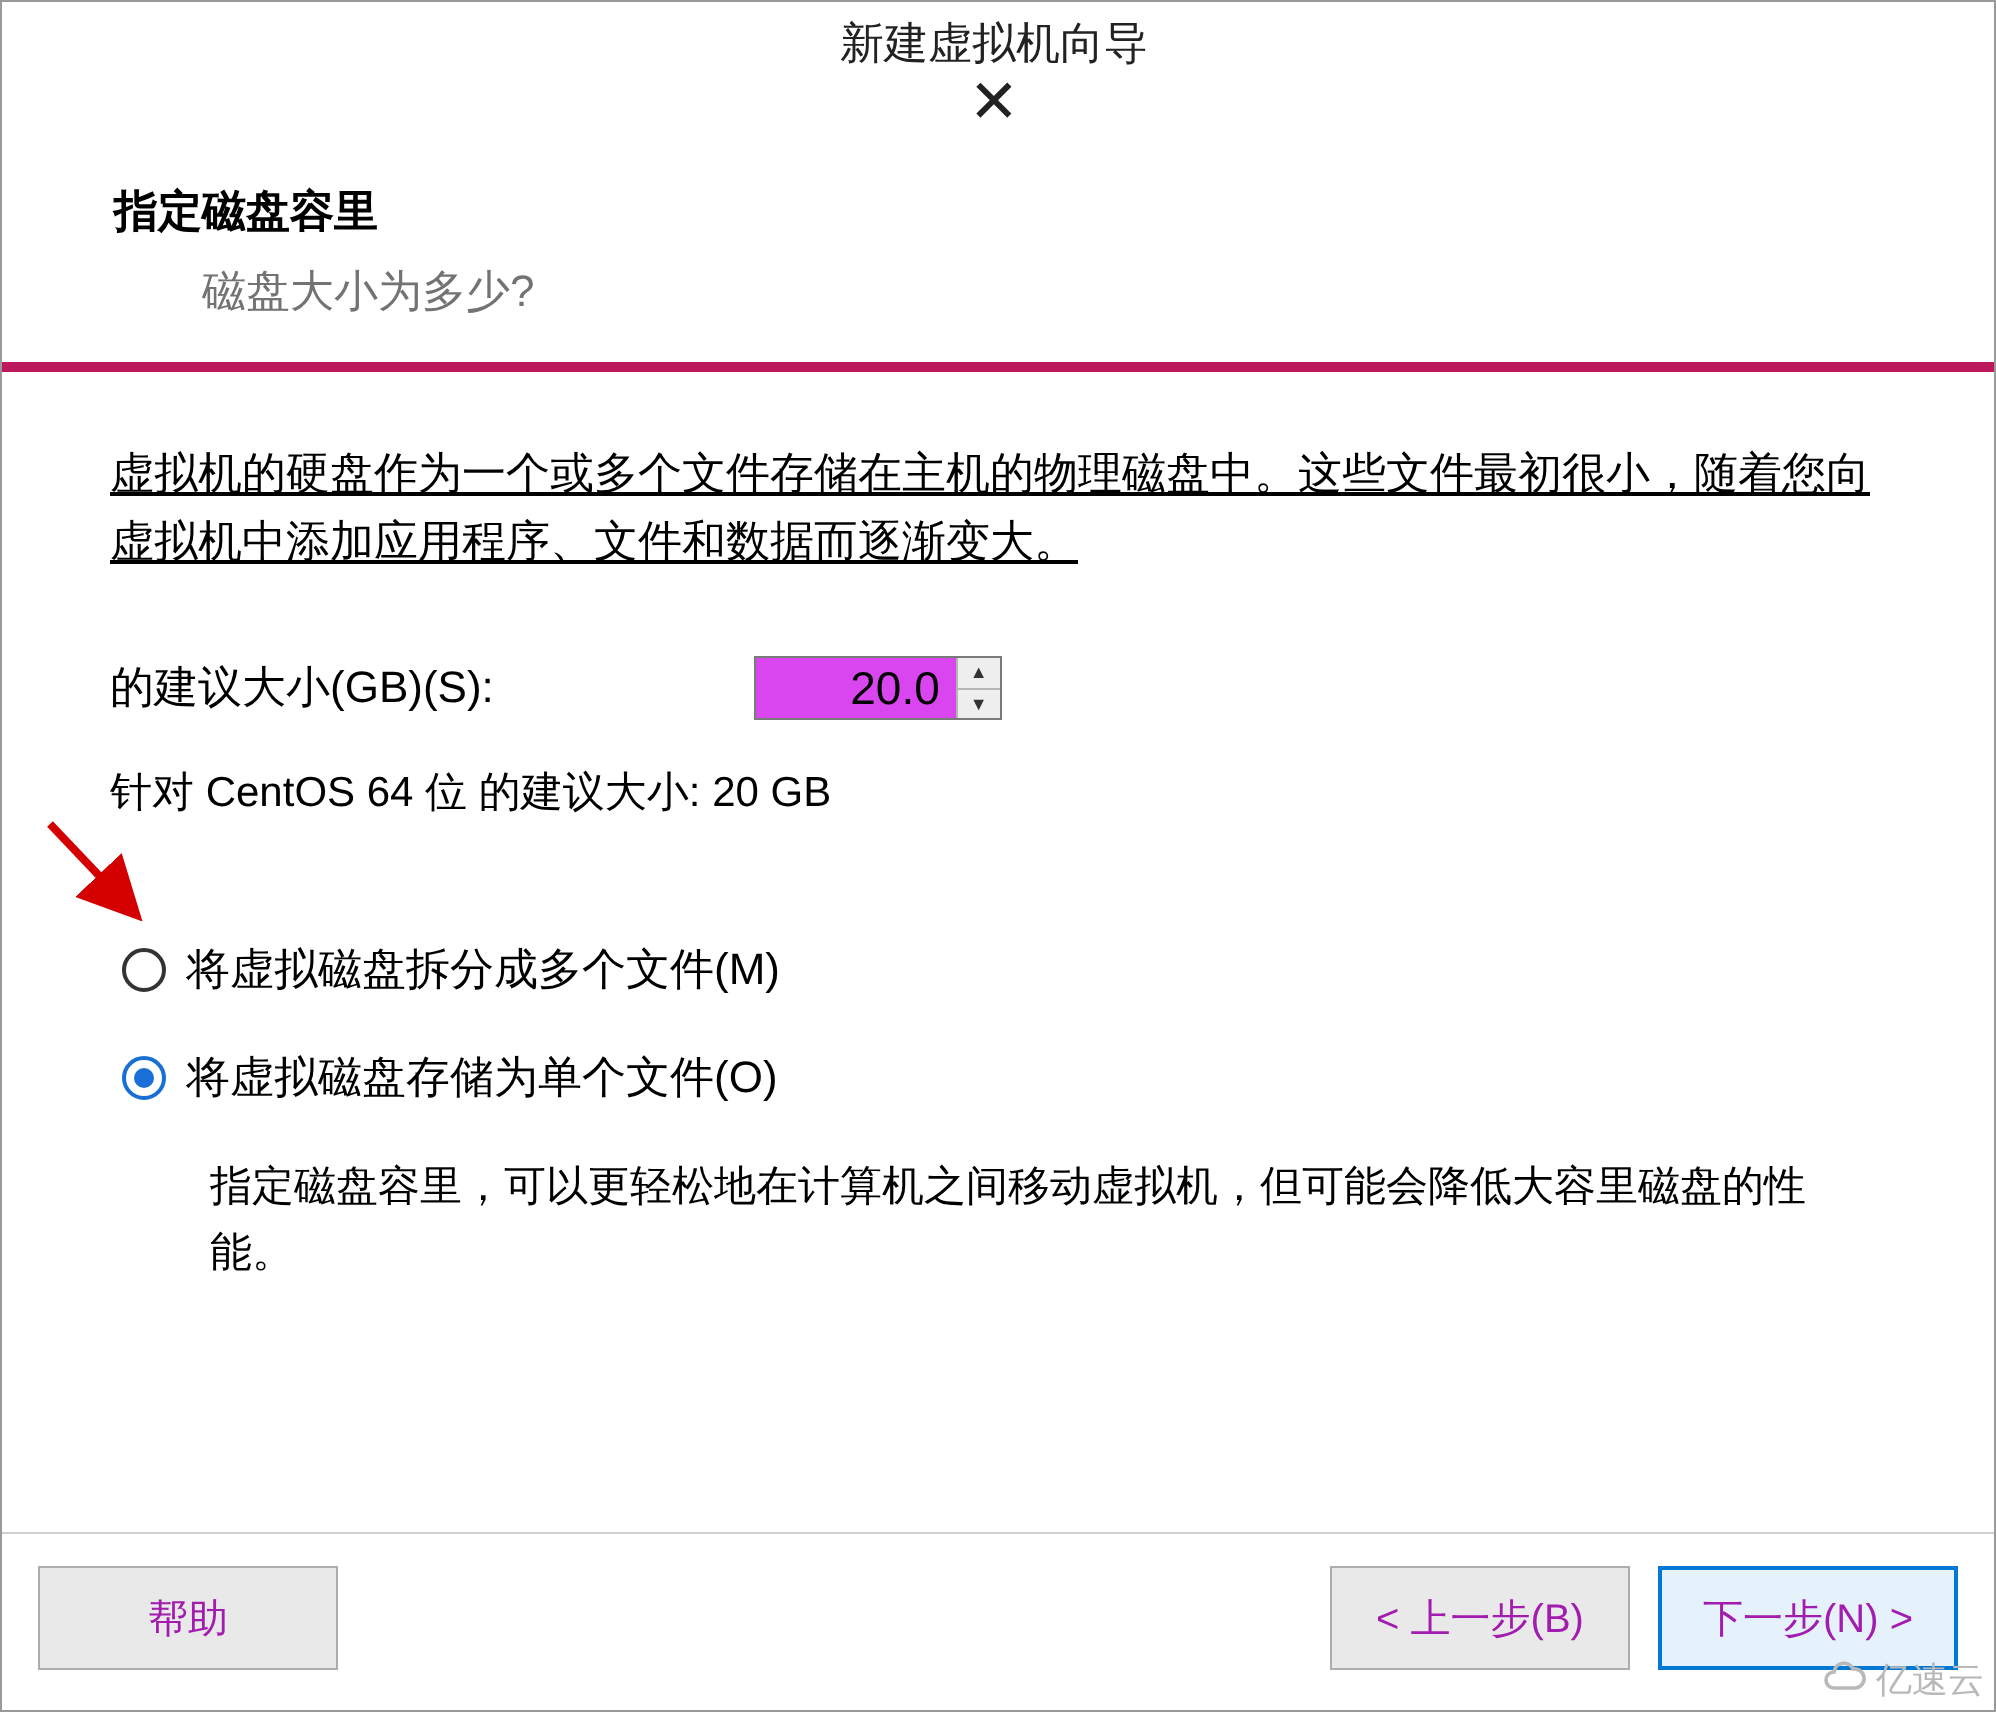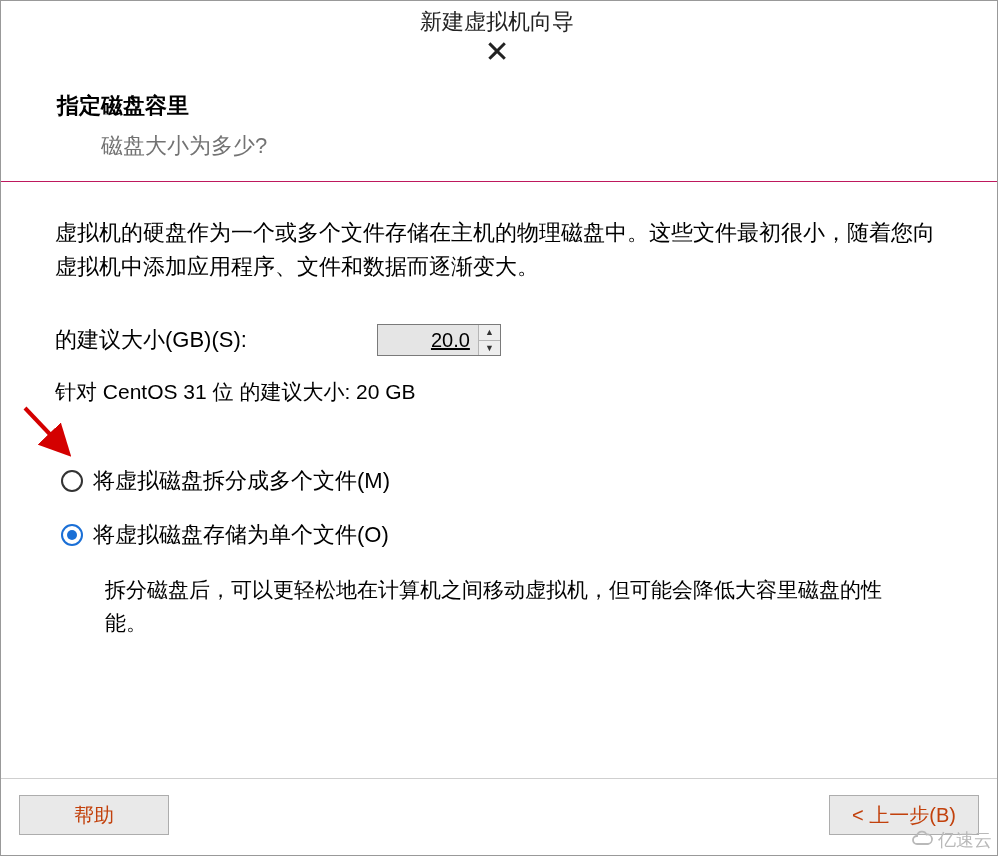--- a/index.html
+++ b/index.html
@@ -40,21 +40,21 @@
     line-height: 30px;
     font-weight: 300;
     color: #222;
     padding: 0 6px;
     cursor: default;
     font-family: Arial, sans-serif;
   }
   .header-block {
     background: #fff;
     padding: 20px 0 20px 56px;
-    border-bottom: 1px solid #be185d;
+    border-bottom: 5px solid #be185d;
   }
   .header-title {
     font-size: 22px;
     font-weight: 700;
     color: #000;
     margin: 0 0 10px 0;
   }
   .header-sub {
     font-size: 22px;
     color: #737373;
@@ -64,20 +64,21 @@
     flex: 1 1 auto;
     padding: 34px 54px 0 54px;
     background: #fff;
     position: relative;
   }
   .info-text {
     font-size: 22px;
     line-height: 1.55;
     color: #000;
     margin-bottom: 40px;
+    text-decoration: underline;
   }
   .size-row {
     display: flex;
     align-items: center;
     margin-bottom: 22px;
   }
   .size-label {
     font-size: 22px;
     color: #000;
   }
@@ -88,24 +89,23 @@
     border: 1px solid #7a7a7a;
     height: 32px;
     background: #fff;
   }
   .spinner input {
     width: 100px;
     border: none;
     outline: none;
     text-align: right;
     padding: 0 8px;
-    font-size: 20px;
+    font-size: 23px;
     font-family: inherit;
-    background: #e5e5e5;
-    text-decoration: underline;
+    background: #d946ef;
   }
   .spinner .btns {
     display: flex;
     flex-direction: column;
     border-left: 1px solid #b5b5b5;
     width: 22px;
   }
   .spinner .sbtn {
     flex: 1;
     display: flex;
@@ -163,28 +163,28 @@
     margin: 6px 30px 0 44px;
   }
   .footer {
     display: flex;
     align-items: center;
     padding: 16px 18px 20px 18px;
     background: #fff;
     border-top: 1px solid #cfcfcf;
   }
   .btn {
-    height: 40px;
+    height: 52px;
     min-width: 150px;
     padding: 0 18px;
     font-size: 20px;
     font-family: inherit;
     background: #e9e9e9;
     border: 1px solid #adadad;
-    color: #c2410c;
+    color: #a21caf;
     cursor: default;
     display: inline-flex;
     align-items: center;
     justify-content: center;
   }
   .btn + .btn { margin-left: 14px; }
   .btn.primary {
     border: 2px solid #0078d4;
     background: #e5f1fb;
   }
@@ -224,21 +224,21 @@
       <span class="size-label">的建议大小(GB)(S):</span>
       <span class="spinner">
         <input type="text" value="20.0" style="">
         <span class="btns">
           <span class="sbtn">▲</span>
           <span class="sbtn">▼</span>
         </span>
       </span>
     </div>
 
-    <div class="recommend">针对 CentOS 31 位 的建议大小: 20 GB</div>
+    <div class="recommend">针对 CentOS 64 位 的建议大小: 20 GB</div>
 
     <svg class="arrow" viewBox="0 0 60 60">
       <defs>
         <marker id="ah" markerWidth="8" markerHeight="8" refX="5" refY="4" orient="auto">
           <path d="M0,0 L8,4 L0,8 Z" fill="#d40000"></path>
         </marker>
       </defs>
       <line x1="6" y1="6" x2="44" y2="46" stroke="#d40000" stroke-width="4" marker-end="url(#ah)"></line>
     </svg>
 
@@ -248,30 +248,31 @@
         <span class="radio unchecked"></span>
         <span class="radio-label">将虚拟磁盘拆分成多个文件(M)</span>
       </div>
 
       <div class="radio-row">
         <span class="radio">
             <span class="dot"></span>
           </span>
         <span class="radio-label">将虚拟磁盘存储为单个文件(O)</span>
       </div>
-      <div class="radio-desc">拆分磁盘后，可以更轻松地在计算机之间移动虚拟机，但可能会降低大容里磁盘的性能。</div>
+      <div class="radio-desc">指定磁盘容里，可以更轻松地在计算机之间移动虚拟机，但可能会降低大容里磁盘的性能。</div>
 
     </div>
 
   </div>
 
   <div class="footer">
     <button class="btn">帮助</button>
     <span class="footer-spacer"></span>
     <button class="btn">&lt; 上一步(B)</button>
+    <button class="btn primary">下一步(N) &gt;</button>
   </div>
 
   <div class="watermark">
     <svg width="24" height="22" viewBox="0 0 24 22">
       <path d="M7 16 a4 4 0 0 1 0-8 a5 5 0 0 1 9.5-1.5 A4.5 4.5 0 0 1 18 16 Z" fill="none" stroke="#b9b9b9" stroke-width="1.8"></path>
     </svg>
     <span>亿速云</span>
   </div>
 
 </div>

